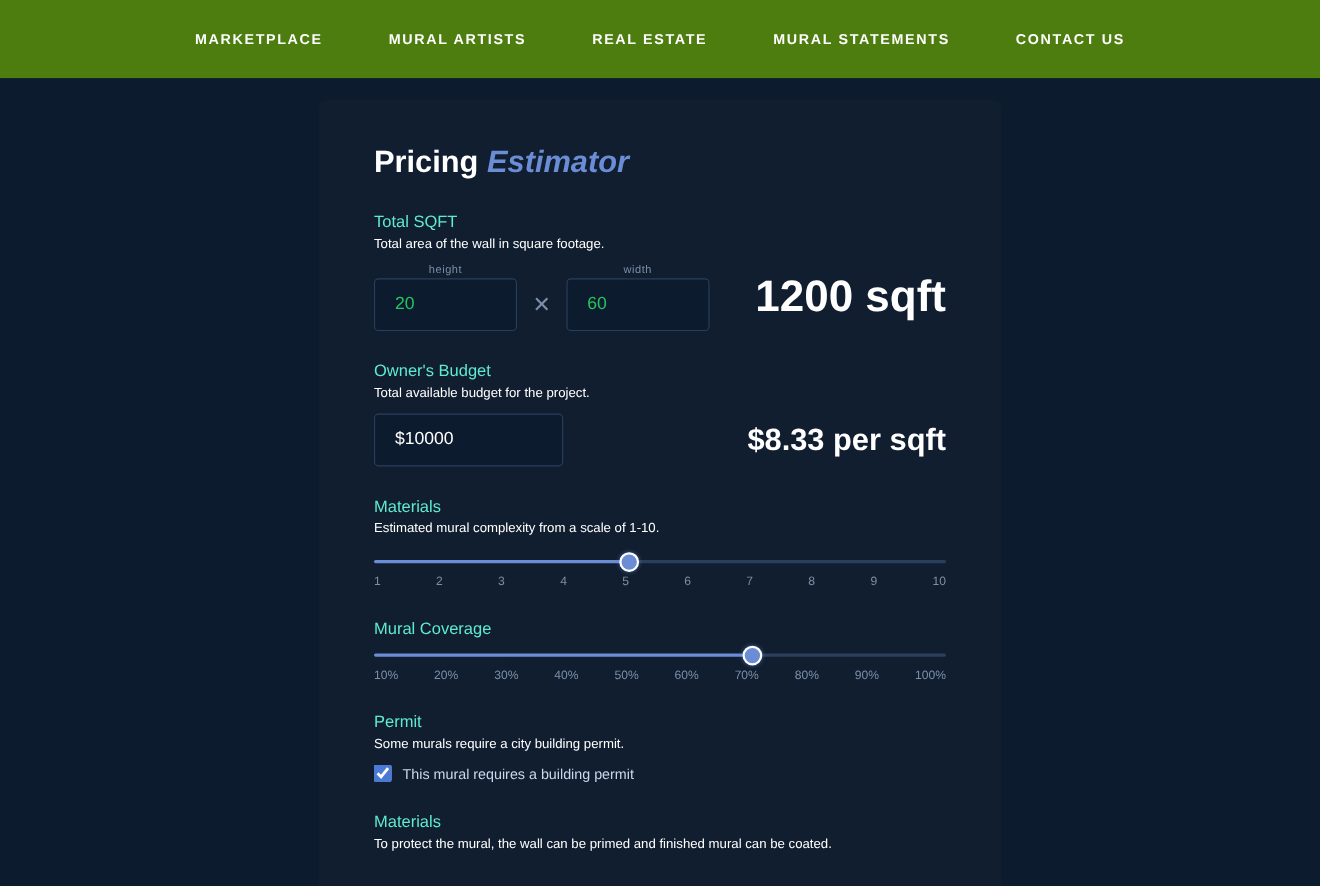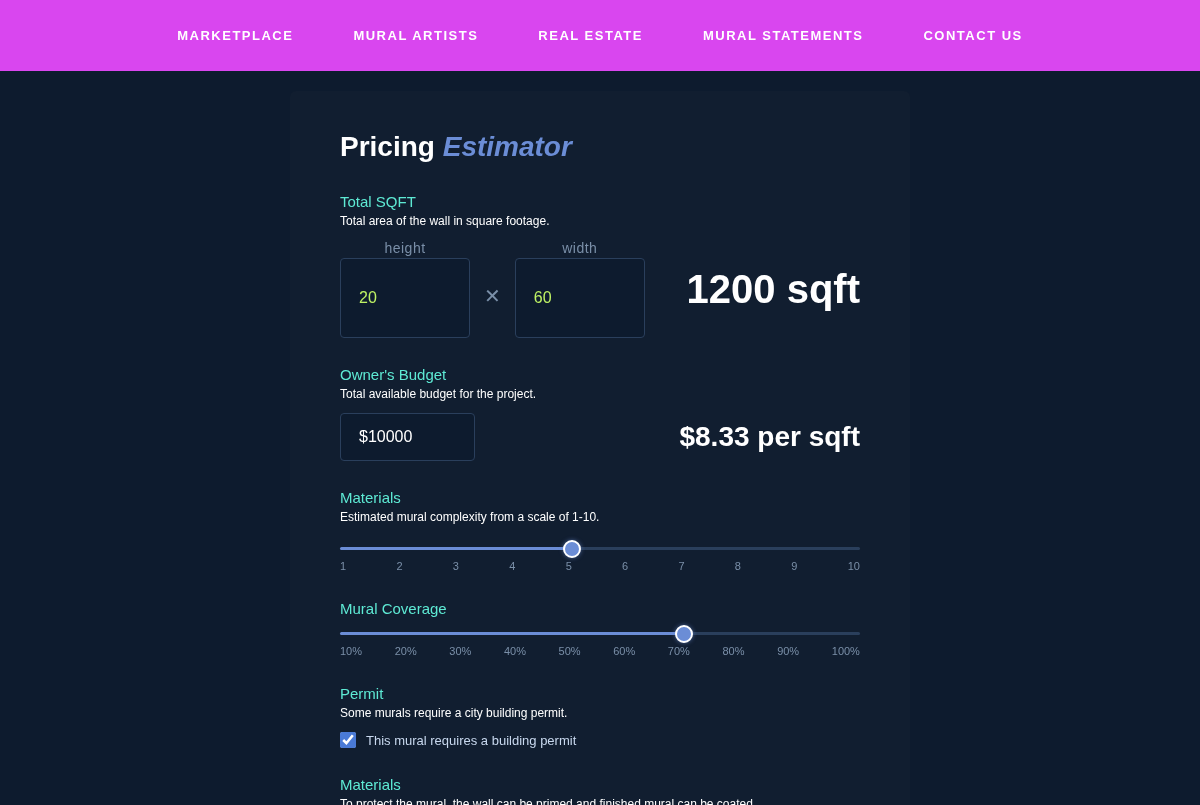--- a/index.html
+++ b/index.html
@@ -12,21 +12,21 @@
       width: 1200px;
     }
 
     
     nav {
       display: flex;
       justify-content: center;
       align-items: center;
       gap: 60px;
       padding: 28px 0;
-      background-color: #d946ef;
+      background-color: #4d7c0f;
     }
 
     .nav-item {
       color: #ffffff;
       font-size: 13px;
       font-weight: 700;
       letter-spacing: 1.5px;
       text-transform: uppercase;
       cursor: pointer;
       text-decoration: none;
@@ -84,34 +84,34 @@
       gap: 0;
     }
 
     .input-group {
       position: relative;
       display: flex;
       flex-direction: column;
     }
 
     .input-label {
-      font-size: 14px;
+      font-size: 10px;
       color: #7a8fa8;
       text-align: center;
       margin-bottom: 2px;
       letter-spacing: 0.5px;
     }
 
     .dimension-input {
       background-color: #0d1b2e;
       border: 1px solid #2a3f5c;
       border-radius: 4px;
-      color: #bef264;
+      color: #22c55e;
       font-size: 16px;
-      padding: 30px 18px;
+      padding: 14px 18px;
       width: 130px;
       outline: none;
     }
 
     .multiply-sign {
       color: #7a8fa8;
       font-size: 20px;
       margin: 0 14px;
       margin-top: 14px;
       font-weight: 300;
@@ -125,21 +125,21 @@
     }
 
     
     .budget-input {
       background-color: #0d1b2e;
       border: 1px solid #2a3f5c;
       border-radius: 4px;
       color: #ffffff;
       font-size: 16px;
       padding: 14px 18px;
-      width: 135px;
+      width: 172px;
       outline: none;
     }
 
     .budget-row {
       display: flex;
       align-items: center;
     }
 
     .per-sqft-text {
       margin-left: auto;

